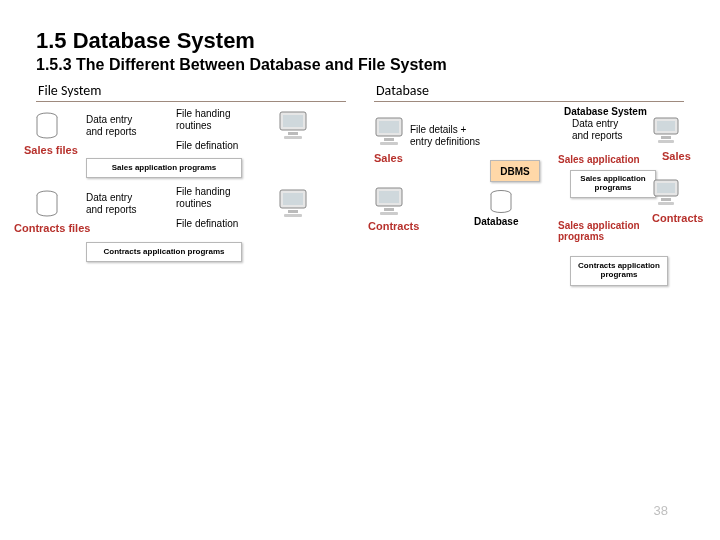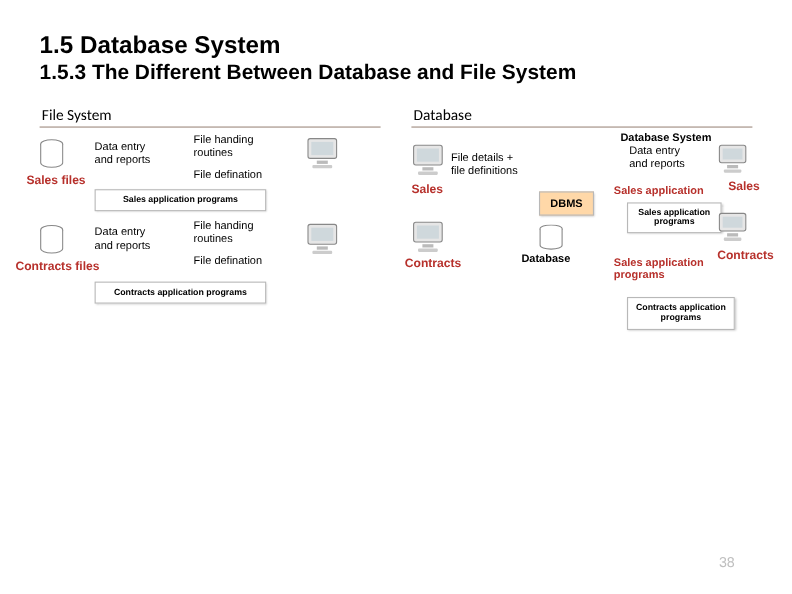--- a/index.html
+++ b/index.html
@@ -1,18 +1,18 @@
 <!DOCTYPE html>
 <html><head>
 <meta charset="utf-8">
 <style>
   html,body{margin:0;padding:0;background:#fff;font-family:Arial,Helvetica,sans-serif;color:#000;}
   .page{position:relative;width:720px;height:540px;box-sizing:border-box;padding:28px 36px 20px 36px;}
   .h1{font-size:22px;font-weight:700;margin:0 0 2px 0;}
-  .h2{font-size:19px;font-weight:700;margin:0 0 18px 0;}
+  .h2{font-size:16px;font-weight:700;margin:0 0 8px 0;}
   .cols{display:flex;gap:28px;}
   .col{flex:1;position:relative;}
   .col-title{font-size:14px;font-weight:400;margin:0 0 2px 2px;font-family:Calibri,Arial,sans-serif;}
   .hr{height:1px;background:#9e8a7e;margin:2px 0 6px 0;}
   .blk{position:absolute;font-size:10px;line-height:1.15;}
   .monitor{position:absolute;}
   .monitor svg{display:block;}
   .lbl-red{position:absolute;font-size:11px;font-weight:700;color:#b7312c;white-space:nowrap;}
   .lbl-blk{position:absolute;font-size:11px;font-weight:400;color:#000;white-space:nowrap;}
   .box-white{position:absolute;background:#fff;border:1px solid #b8b8b8;box-shadow:1px 1px 2px rgba(0,0,0,.25);font-size:8px;font-weight:700;text-align:center;display:flex;align-items:center;justify-content:center;line-height:1.1;padding:2px 3px;}
@@ -102,21 +102,21 @@
 
         <div class="monitor" style="left:0;top:8px;">
           <svg width="32" height="32">
               <rect x="2" y="2" width="26" height="18" rx="2" fill="#e6e6e6" stroke="#888"></rect>
               <rect x="5" y="5" width="20" height="12" fill="#cfd8dc"></rect>
               <rect x="10" y="22" width="10" height="3" fill="#bbb"></rect>
               <rect x="6" y="26" width="18" height="3" rx="1" fill="#ccc"></rect>
             </svg>
         </div>
         <div class="blk" style="left:2px;top:16px;left:36px;white-space:pre;">File details +
-file definitions</div>
+entry definitions</div>
         <div class="lbl-red" style="left:0;top:44px;">Sales</div>
 
         <div class="monitor" style="left:0;top:78px;">
           <svg width="32" height="32">
               <rect x="2" y="2" width="26" height="18" rx="2" fill="#e6e6e6" stroke="#888"></rect>
               <rect x="5" y="5" width="20" height="12" fill="#cfd8dc"></rect>
               <rect x="10" y="22" width="10" height="3" fill="#bbb"></rect>
               <rect x="6" y="26" width="18" height="3" rx="1" fill="#ccc"></rect>
             </svg>
         </div>

